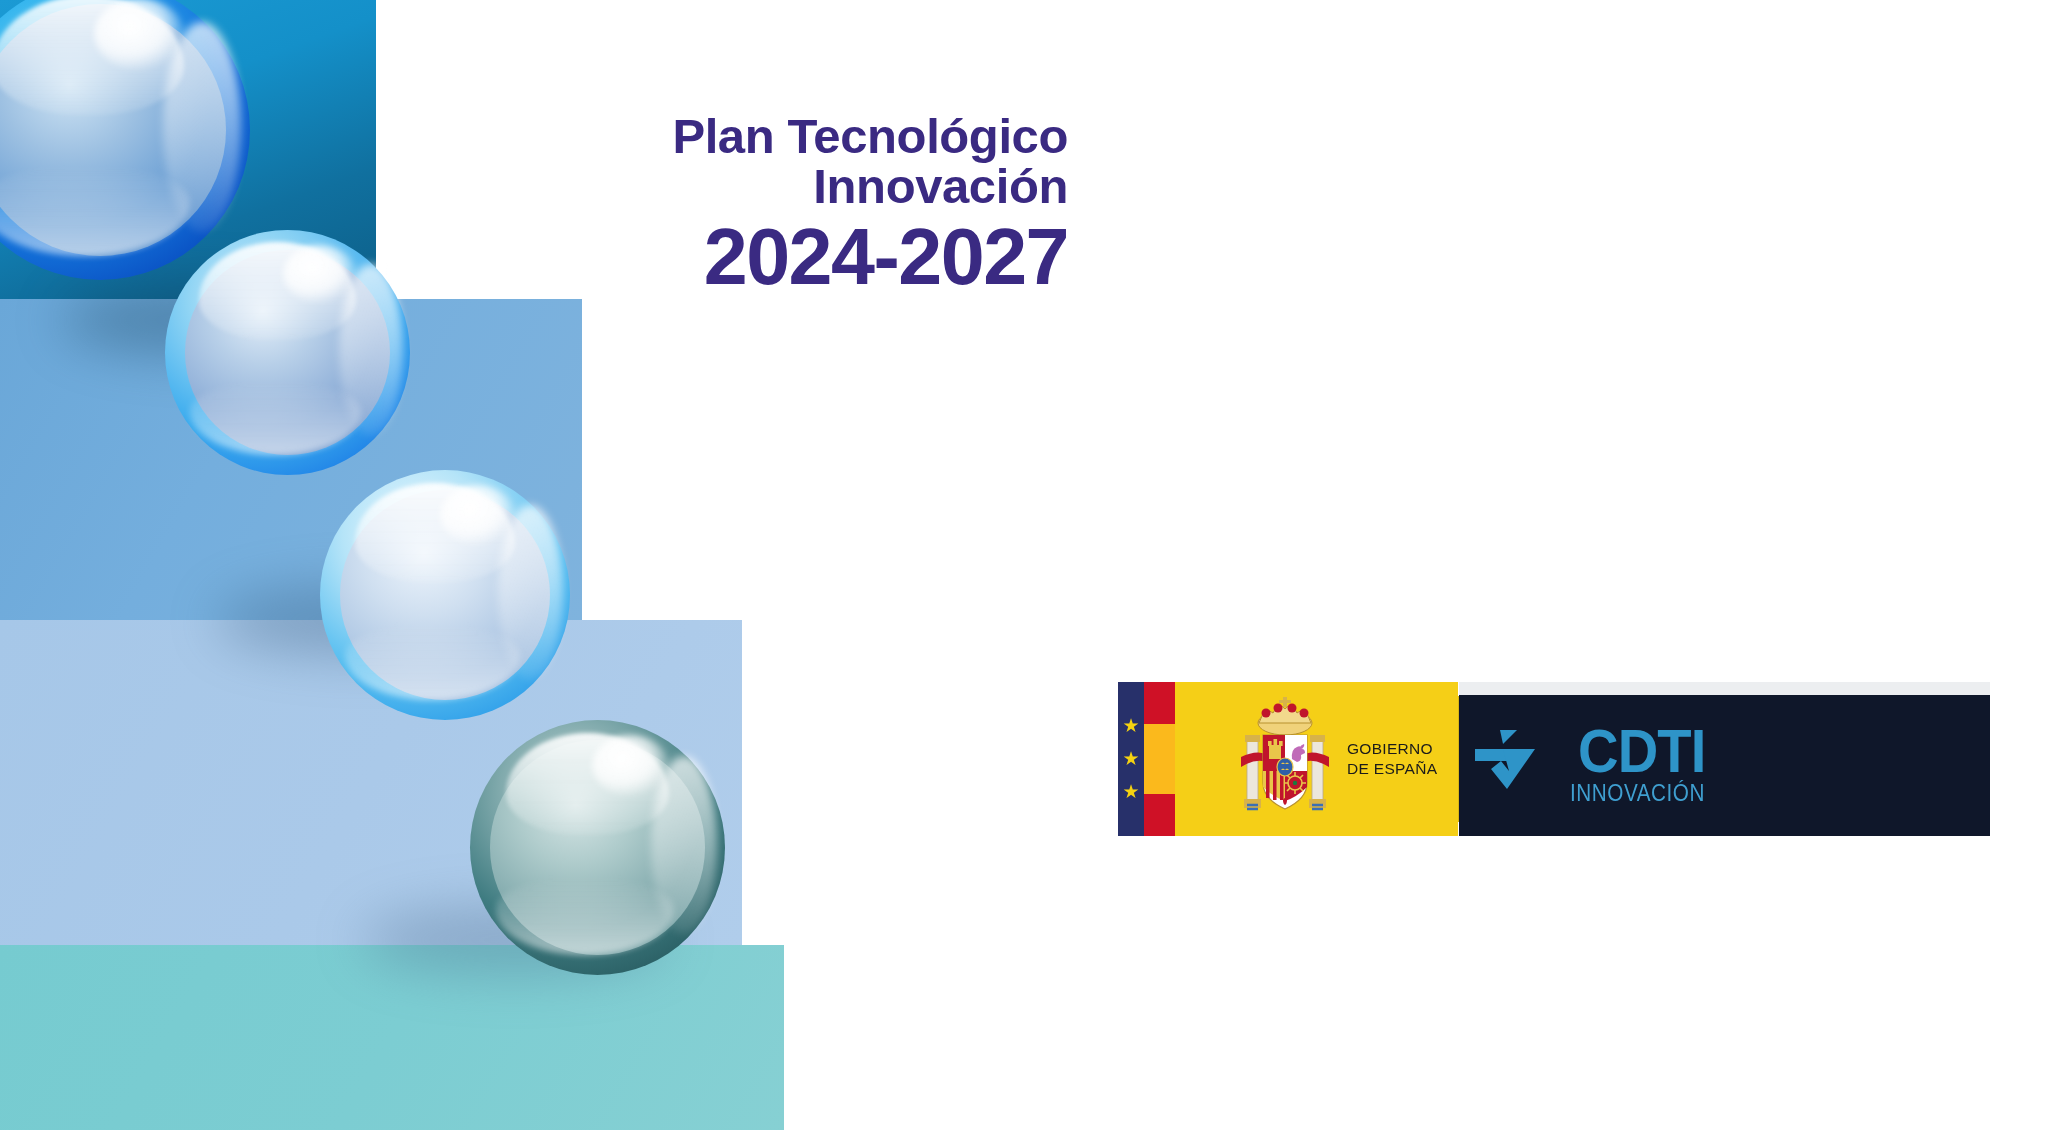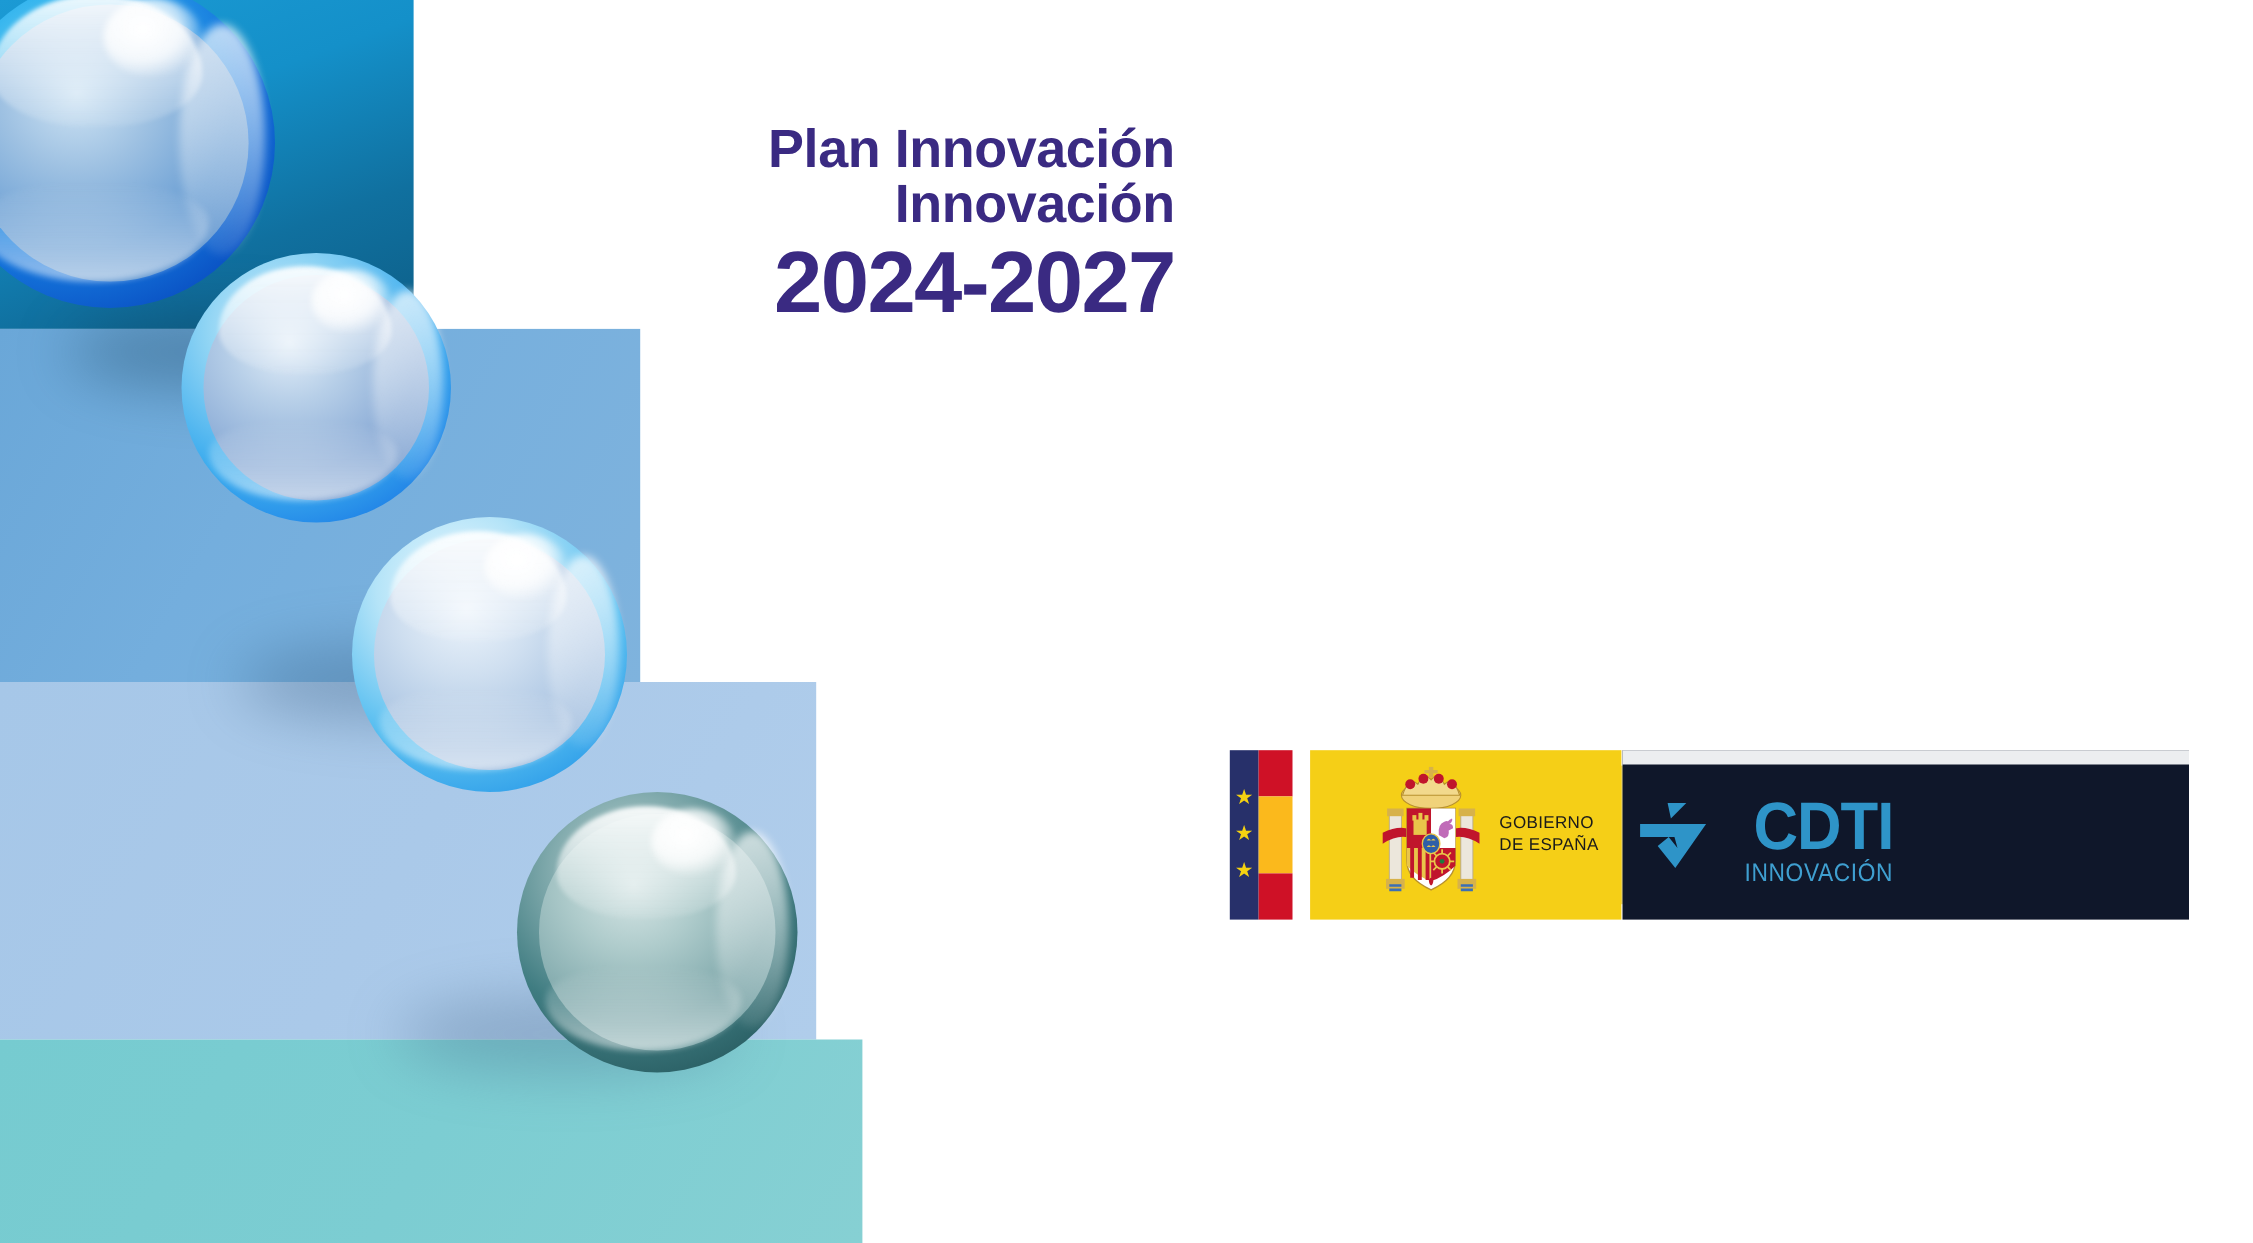--- a/index.html
+++ b/index.html
@@ -103,21 +103,21 @@
     position:absolute;left:50%;transform:translateX(-50%);
     color:#f5d211;font-size:19px;line-height:1;
   }
   
   .es-strip{width:31px;flex:none;display:flex;flex-direction:column;}
   .es-strip .es-red{background:#cf1126;height:27%;}
   .es-strip .es-yellow{background:#fbb91c;height:46%;}
 
   .gob-block{
     flex:none;width:283px;background:#f5cf17;position:relative;
-    display:flex;align-items:center;margin-left:16px;
+    display:flex;align-items:center;
   }
   .gob-block .shield{
     position:absolute;left:60px;top:50%;transform:translateY(-50%);
     width:100px;height:124px;
   }
   .gob-text{
     position:absolute;left:172px;top:50%;transform:translateY(-50%);
     color:#1b1b1b;font-size:15.5px;line-height:1.32;letter-spacing:.3px;
   }
   .divider-v{width:1px;background:#d7b614;flex:none;margin:14px 0;}
@@ -194,21 +194,21 @@
   <div class="sphere" id="sphere-4">
     <div class="rim"></div>
     <div class="core"></div>
     <div class="gloss-top"></div>
     <div class="crescent"></div>
     <div class="gloss-hi"></div>
     <div class="gloss-bot"></div>
   </div>
 
   <div id="title-block">
-    <span class="title-line">Plan Innovación</span>
+    <span class="title-line">Plan Tecnológico</span>
     <span class="title-line">Innovación</span>
     <span id="title-years">2024-2027</span>
   </div>
 
   <div id="logo-bar">
 
     <div class="eu-strip">
       <span class="star" style="top:34px;">★</span>
       <span class="star" style="top:67px;">★</span>
       <span class="star" style="top:100px;">★</span>

